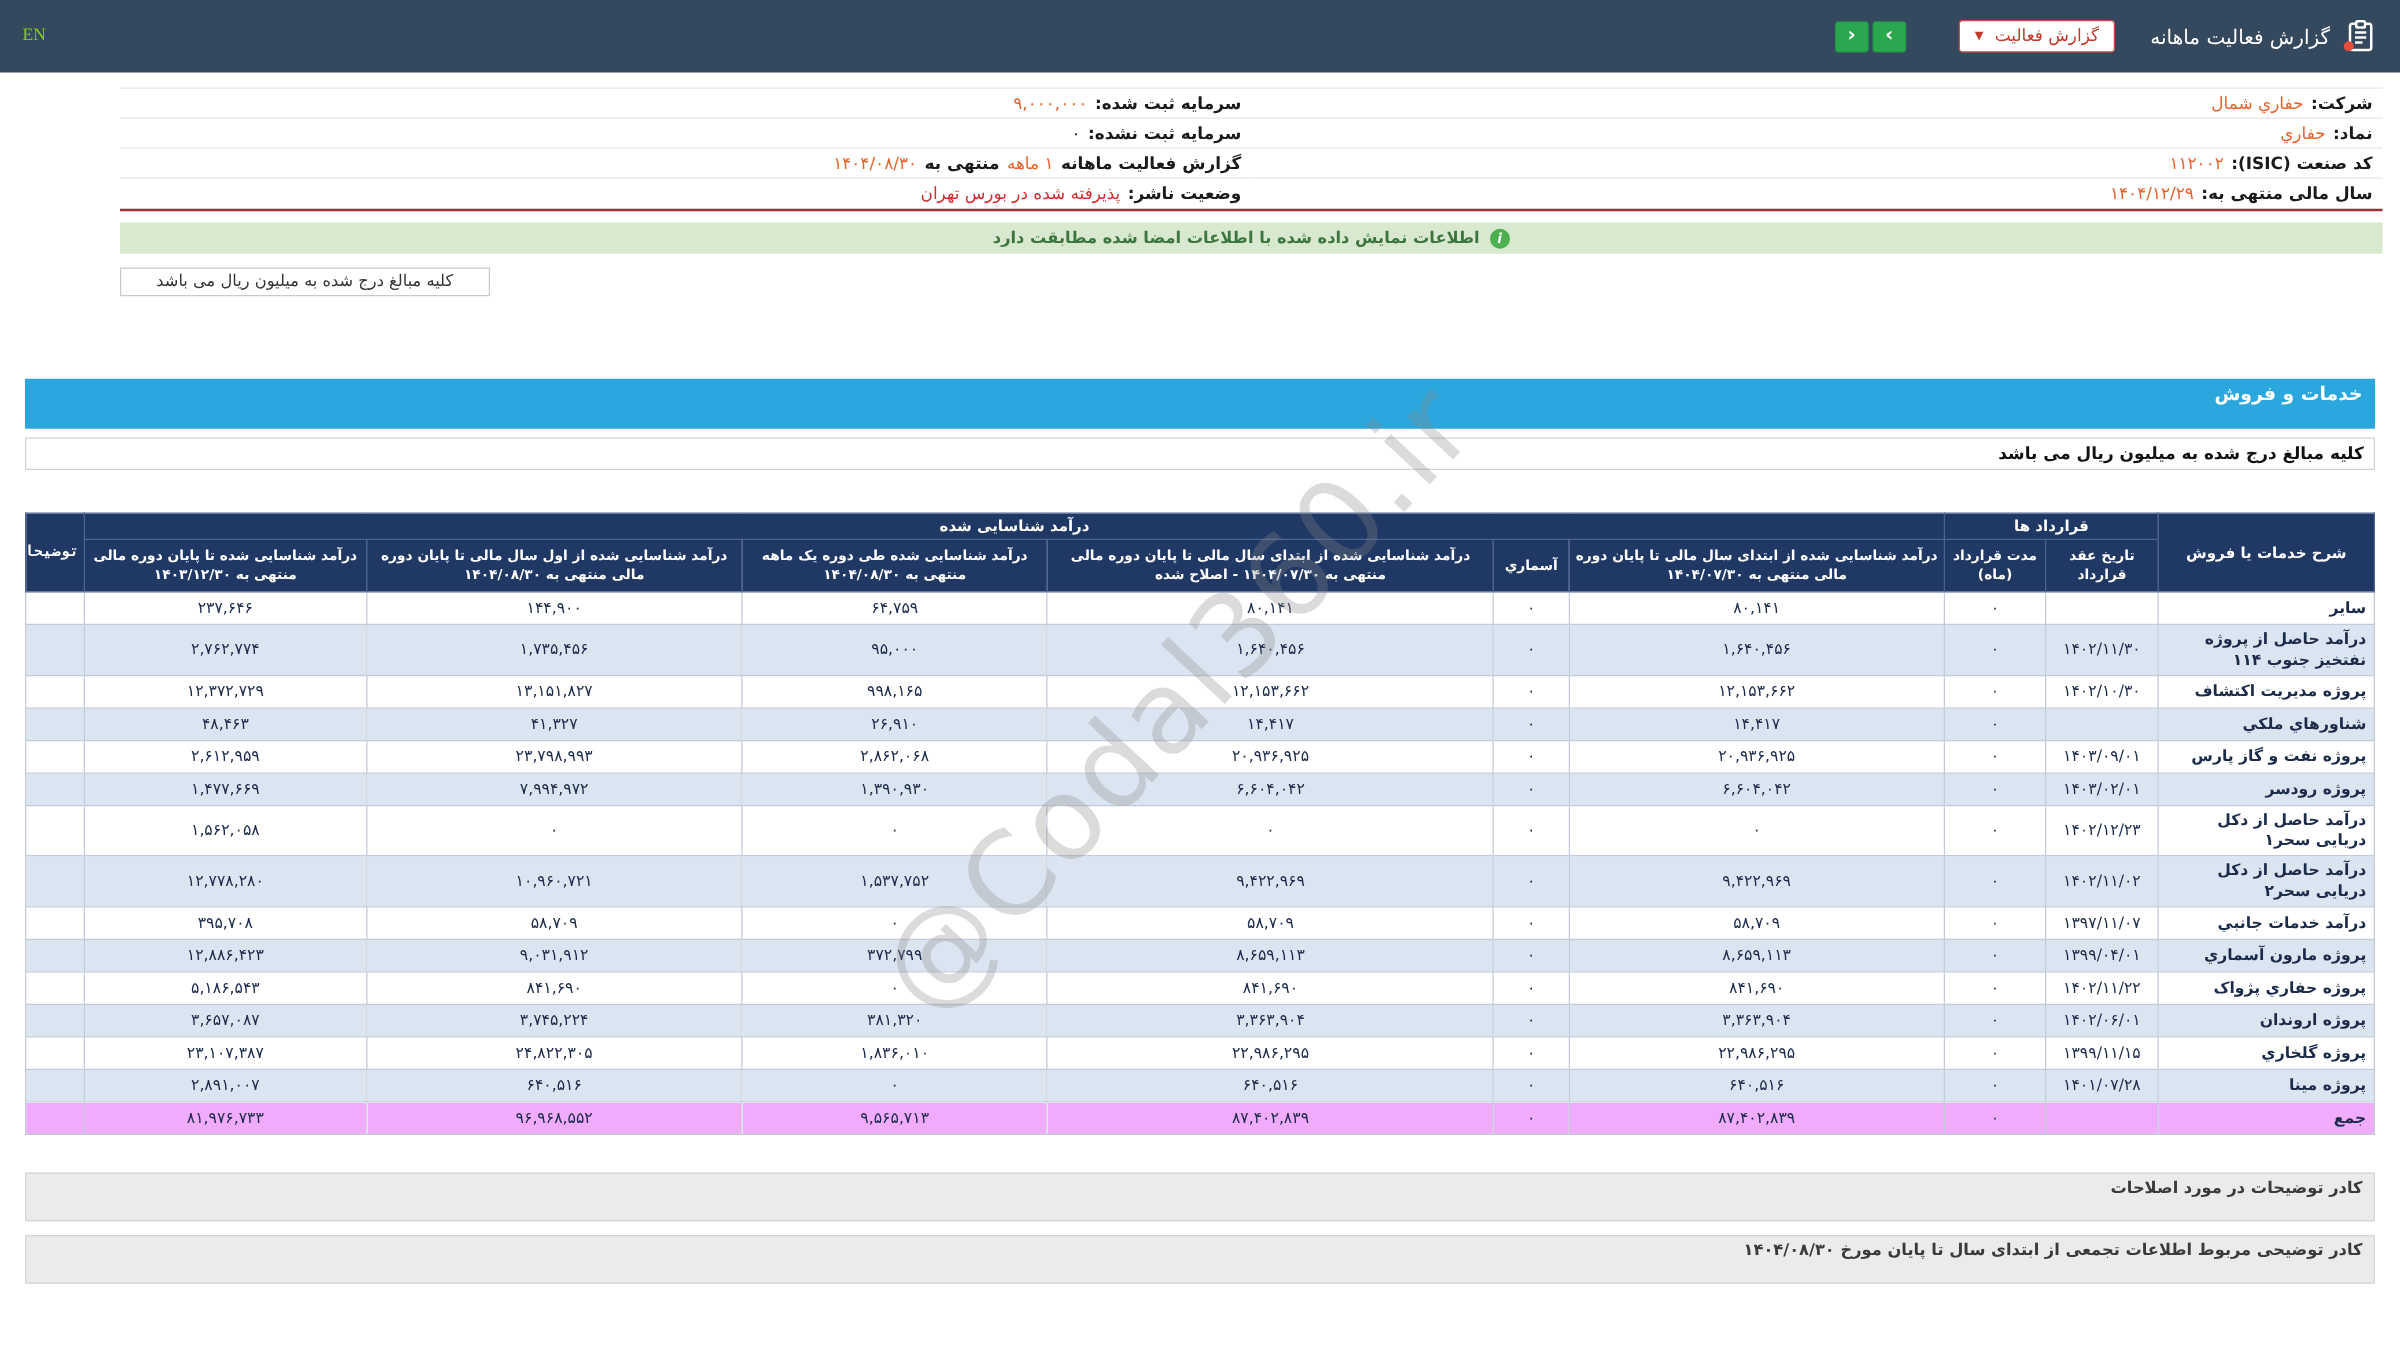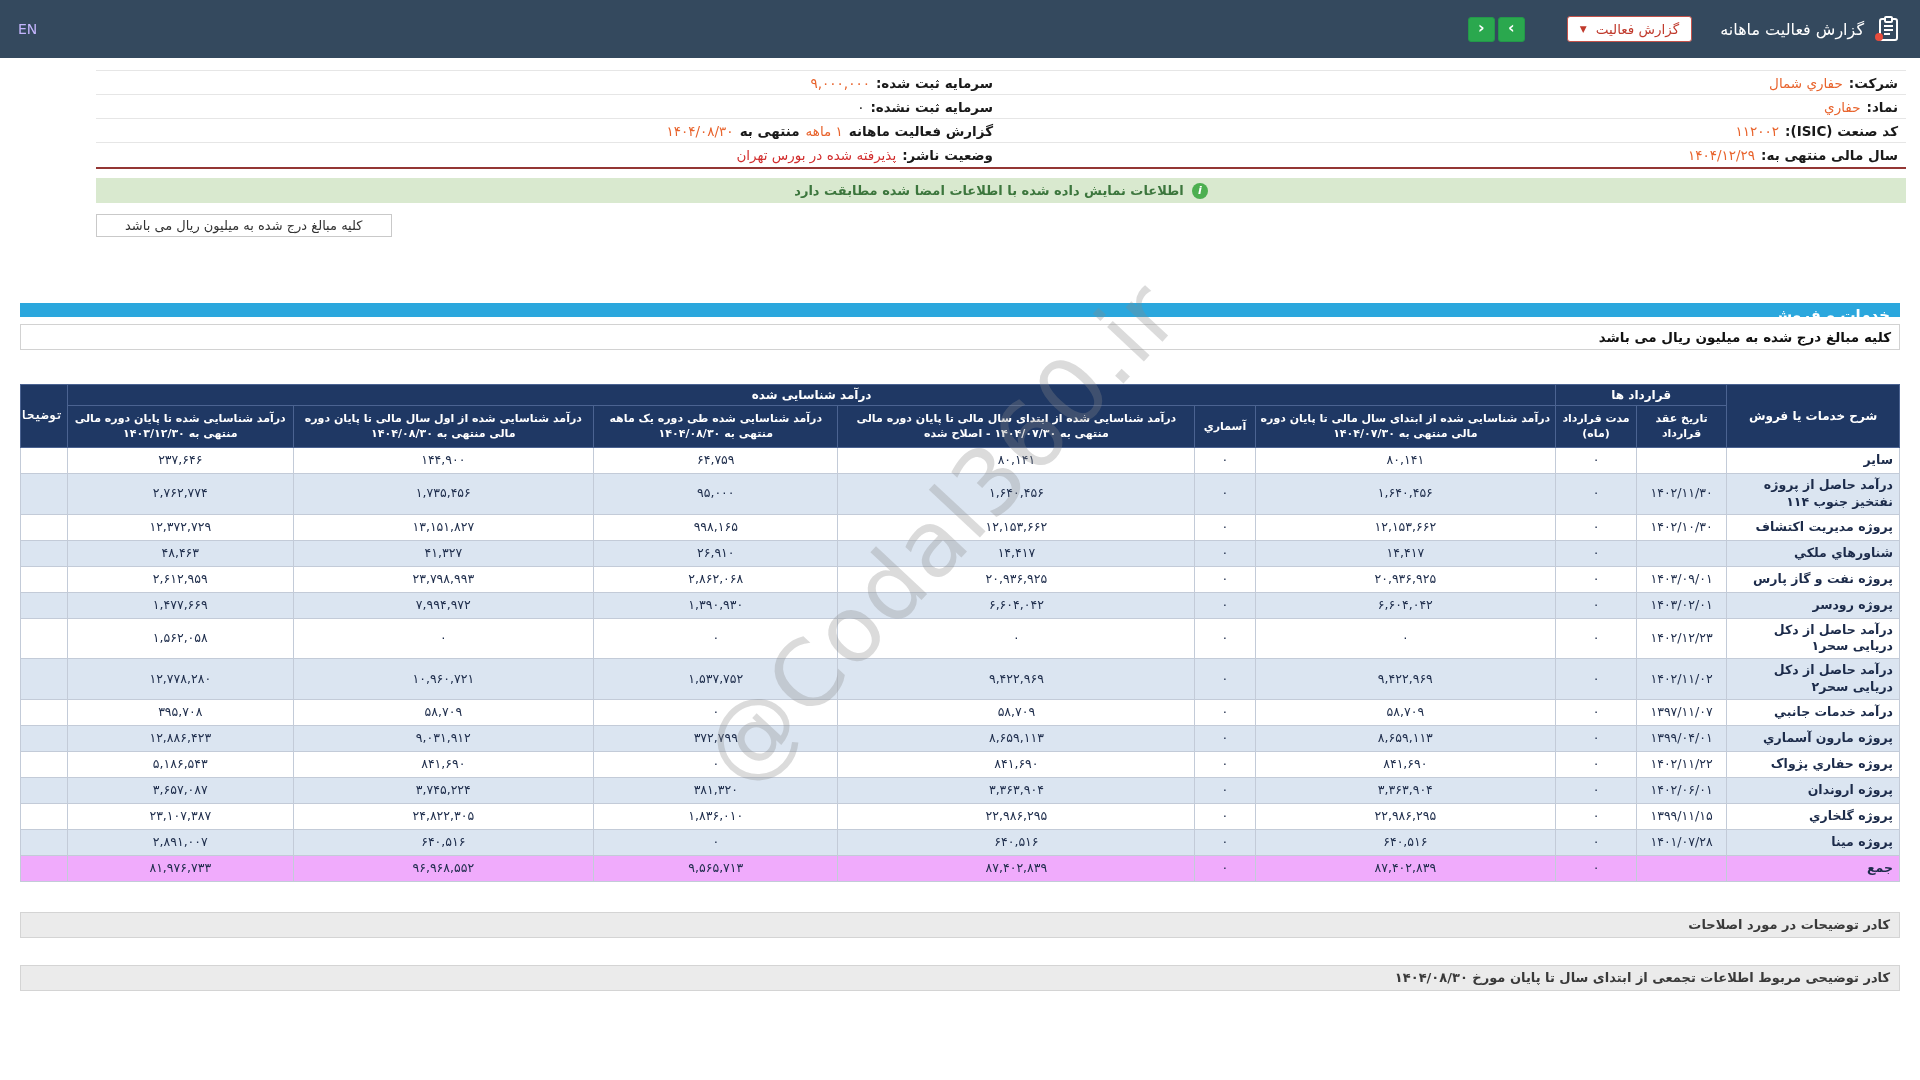--- a/index.html
+++ b/index.html
@@ -25,21 +25,21 @@
     background: #fff; color: #c0392b; border: 1px solid #c4524a; border-radius: 3px;
     font-size: 13.5px; padding: 4px 12px; margin-right: 28px; cursor: pointer; font-family: inherit;
   }
   .caret { font-size: 9px; color: #c0392b; }
   .nav-buttons { display: flex; gap: 3px; margin-right: 42px; }
   .nav-btn {
     width: 27px; height: 25px; background: #2aa84e; color: #fff;
     border: 1px solid #23984a; border-radius: 3px; font-size: 16px; font-weight: bold;
     line-height: 1; cursor: pointer; font-family: inherit; padding: 0 0 2px 0;
   }
-  .lang { margin-right: auto; color: #c4b5fd; font-size: 14px; cursor: pointer; direction: ltr; }
+  .lang { margin-right: auto; color: #84cc16; font-size: 14px; cursor: pointer; direction: ltr; font-family: Liberation Serif, serif; }
 
   
   .info-block { margin: 12px 14px 0 96px; border-top: 1px solid #e6e6e6; border-bottom: 2px solid #943634; }
   .info-grid { display: grid; grid-template-columns: 1fr 1fr; }
   .info-cell {
     border-bottom: 1px solid #e6e6e6; padding: 3px 8px; font-size: 13.5px; height: 24px;
     display: flex; align-items: center; gap: 6px; white-space: nowrap; overflow: hidden; color: #222;
   }
   .info-cell:nth-last-child(-n+2) { border-bottom: none; }
   .lbl { font-weight: bold; color: #1a1a1a; }
@@ -63,21 +63,21 @@
   
   .tab-strip { margin: 11px 14px 0 96px; }
   .units-tab {
     width: fit-content; margin-right: auto; margin-left: 0;
     border: 1px solid #c9c9c9; background: #fff; font-size: 13px; color: #333;
     padding: 3px 28px; cursor: pointer;
   }
 
   
   .main-section { margin: 66px 20px 0 20px; }
-  .section-bar { background: #2ba7dd; color: #fff; font-weight: bold; font-size: 15px; height: 14px; line-height: 25px; padding: 0 10px; }
+  .section-bar { background: #2ba7dd; color: #fff; font-weight: bold; font-size: 15px; height: 40px; line-height: 25px; padding: 0 10px; }
   .units-note { margin-top: 7px; border: 1px solid #d2d2d2; font-weight: bold; font-size: 13.5px; color: #111; padding: 4px 8px; }
 
   .table-wrap { margin-top: 34px; position: relative; }
   .watermark {
     position: absolute; top: 30%; left: 49%;
     transform: translate(-50%, -50%) rotate(-47deg);
     font-size: 92px; color: #8a8a8a; opacity: 0.3; letter-spacing: 2px;
     direction: ltr; white-space: nowrap; pointer-events: none; z-index: 3;
   }
 
@@ -95,23 +95,23 @@
     padding: 3px 6px; text-align: center; height: 26px; line-height: 1.35;
     overflow: hidden;
   }
   tbody td.col-name { text-align: right; font-weight: bold; }
   tbody tr:nth-child(even) td { background: #dbe5f1; }
   tbody tr.total td { background: #f0abfc; }
 
   
   .footers { margin-top: 30px; }
   .footer-bar {
-    background: #ebebeb; border: 1px solid #d4d4d4; height: 26px; line-height: 24px;
+    background: #ebebeb; border: 1px solid #d4d4d4; height: 39px; line-height: 24px;
     padding: 0 9px; font-size: 13px; font-weight: 600; color: #3a3a3a;
-    margin-bottom: 27px; cursor: pointer;
+    margin-bottom: 11px; cursor: pointer;
   }
 </style>
 </head>
 <body>
 
 <div class="topbar">
   <div class="brand">
     <span class="report-icon">
       <svg width="24" height="26" viewBox="0 0 24 26" fill="none">
         <rect x="4" y="3" width="17" height="21" rx="2" stroke="#ffffff" stroke-width="2"></rect>

